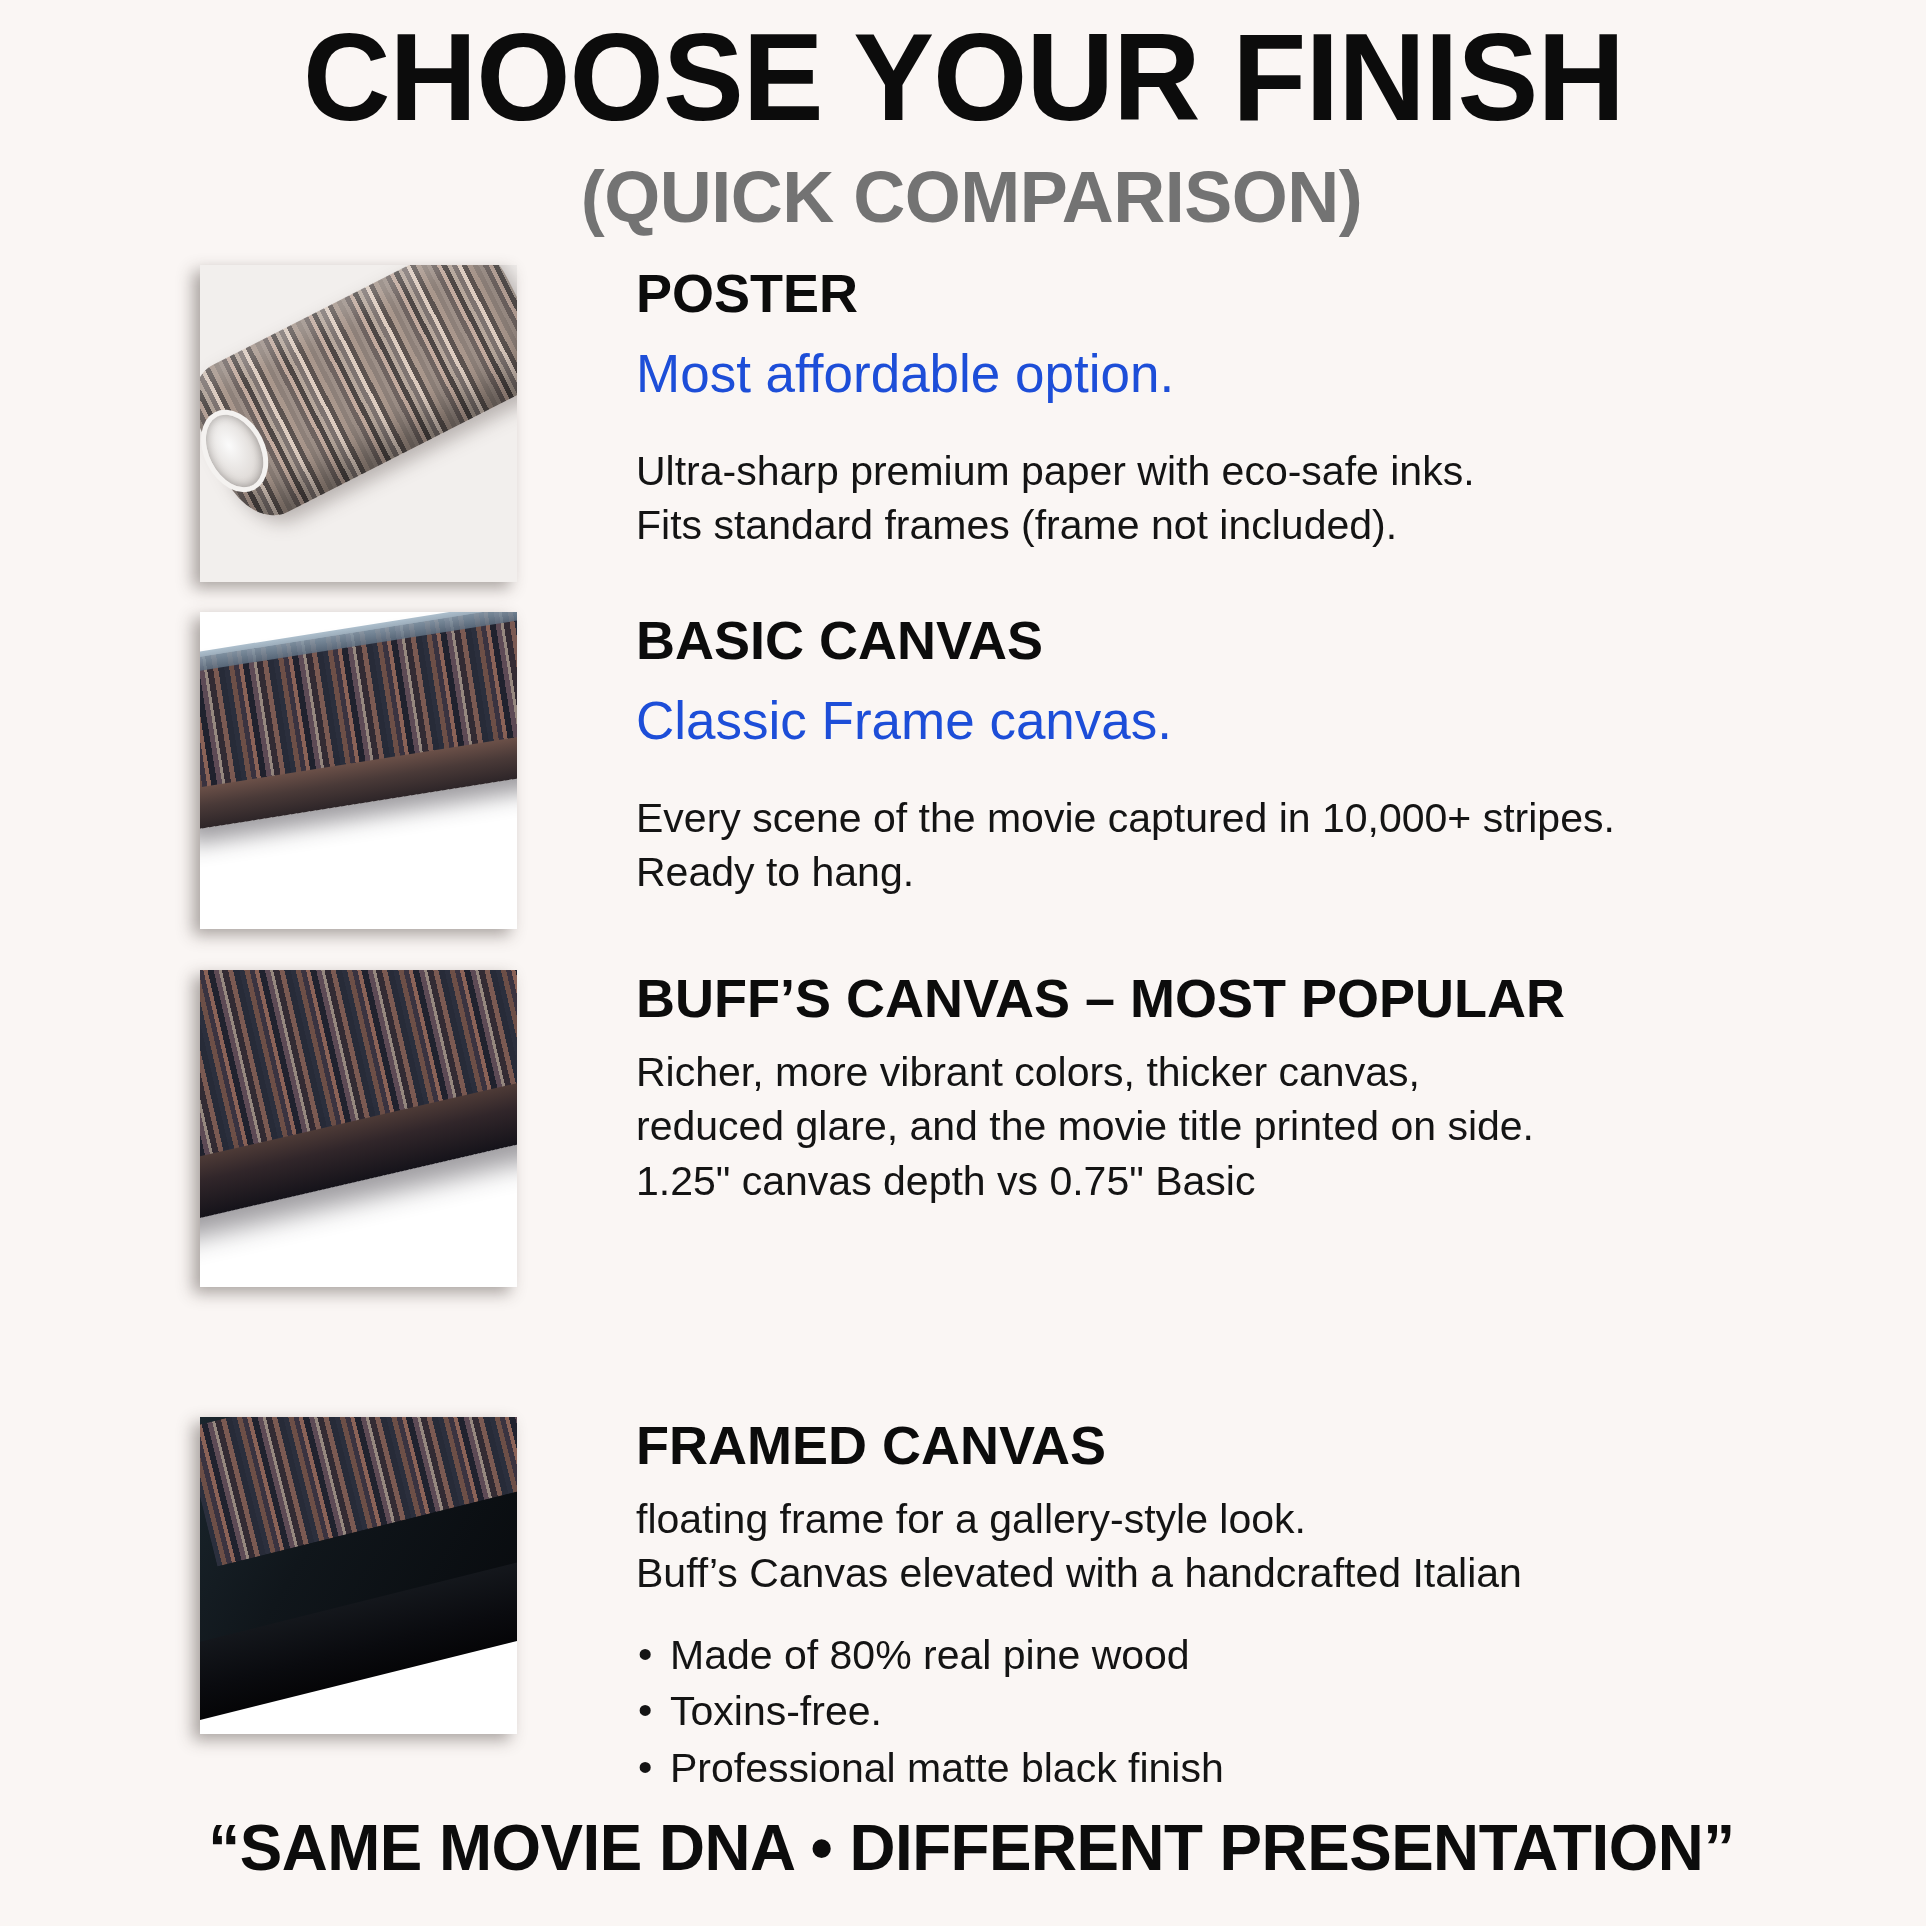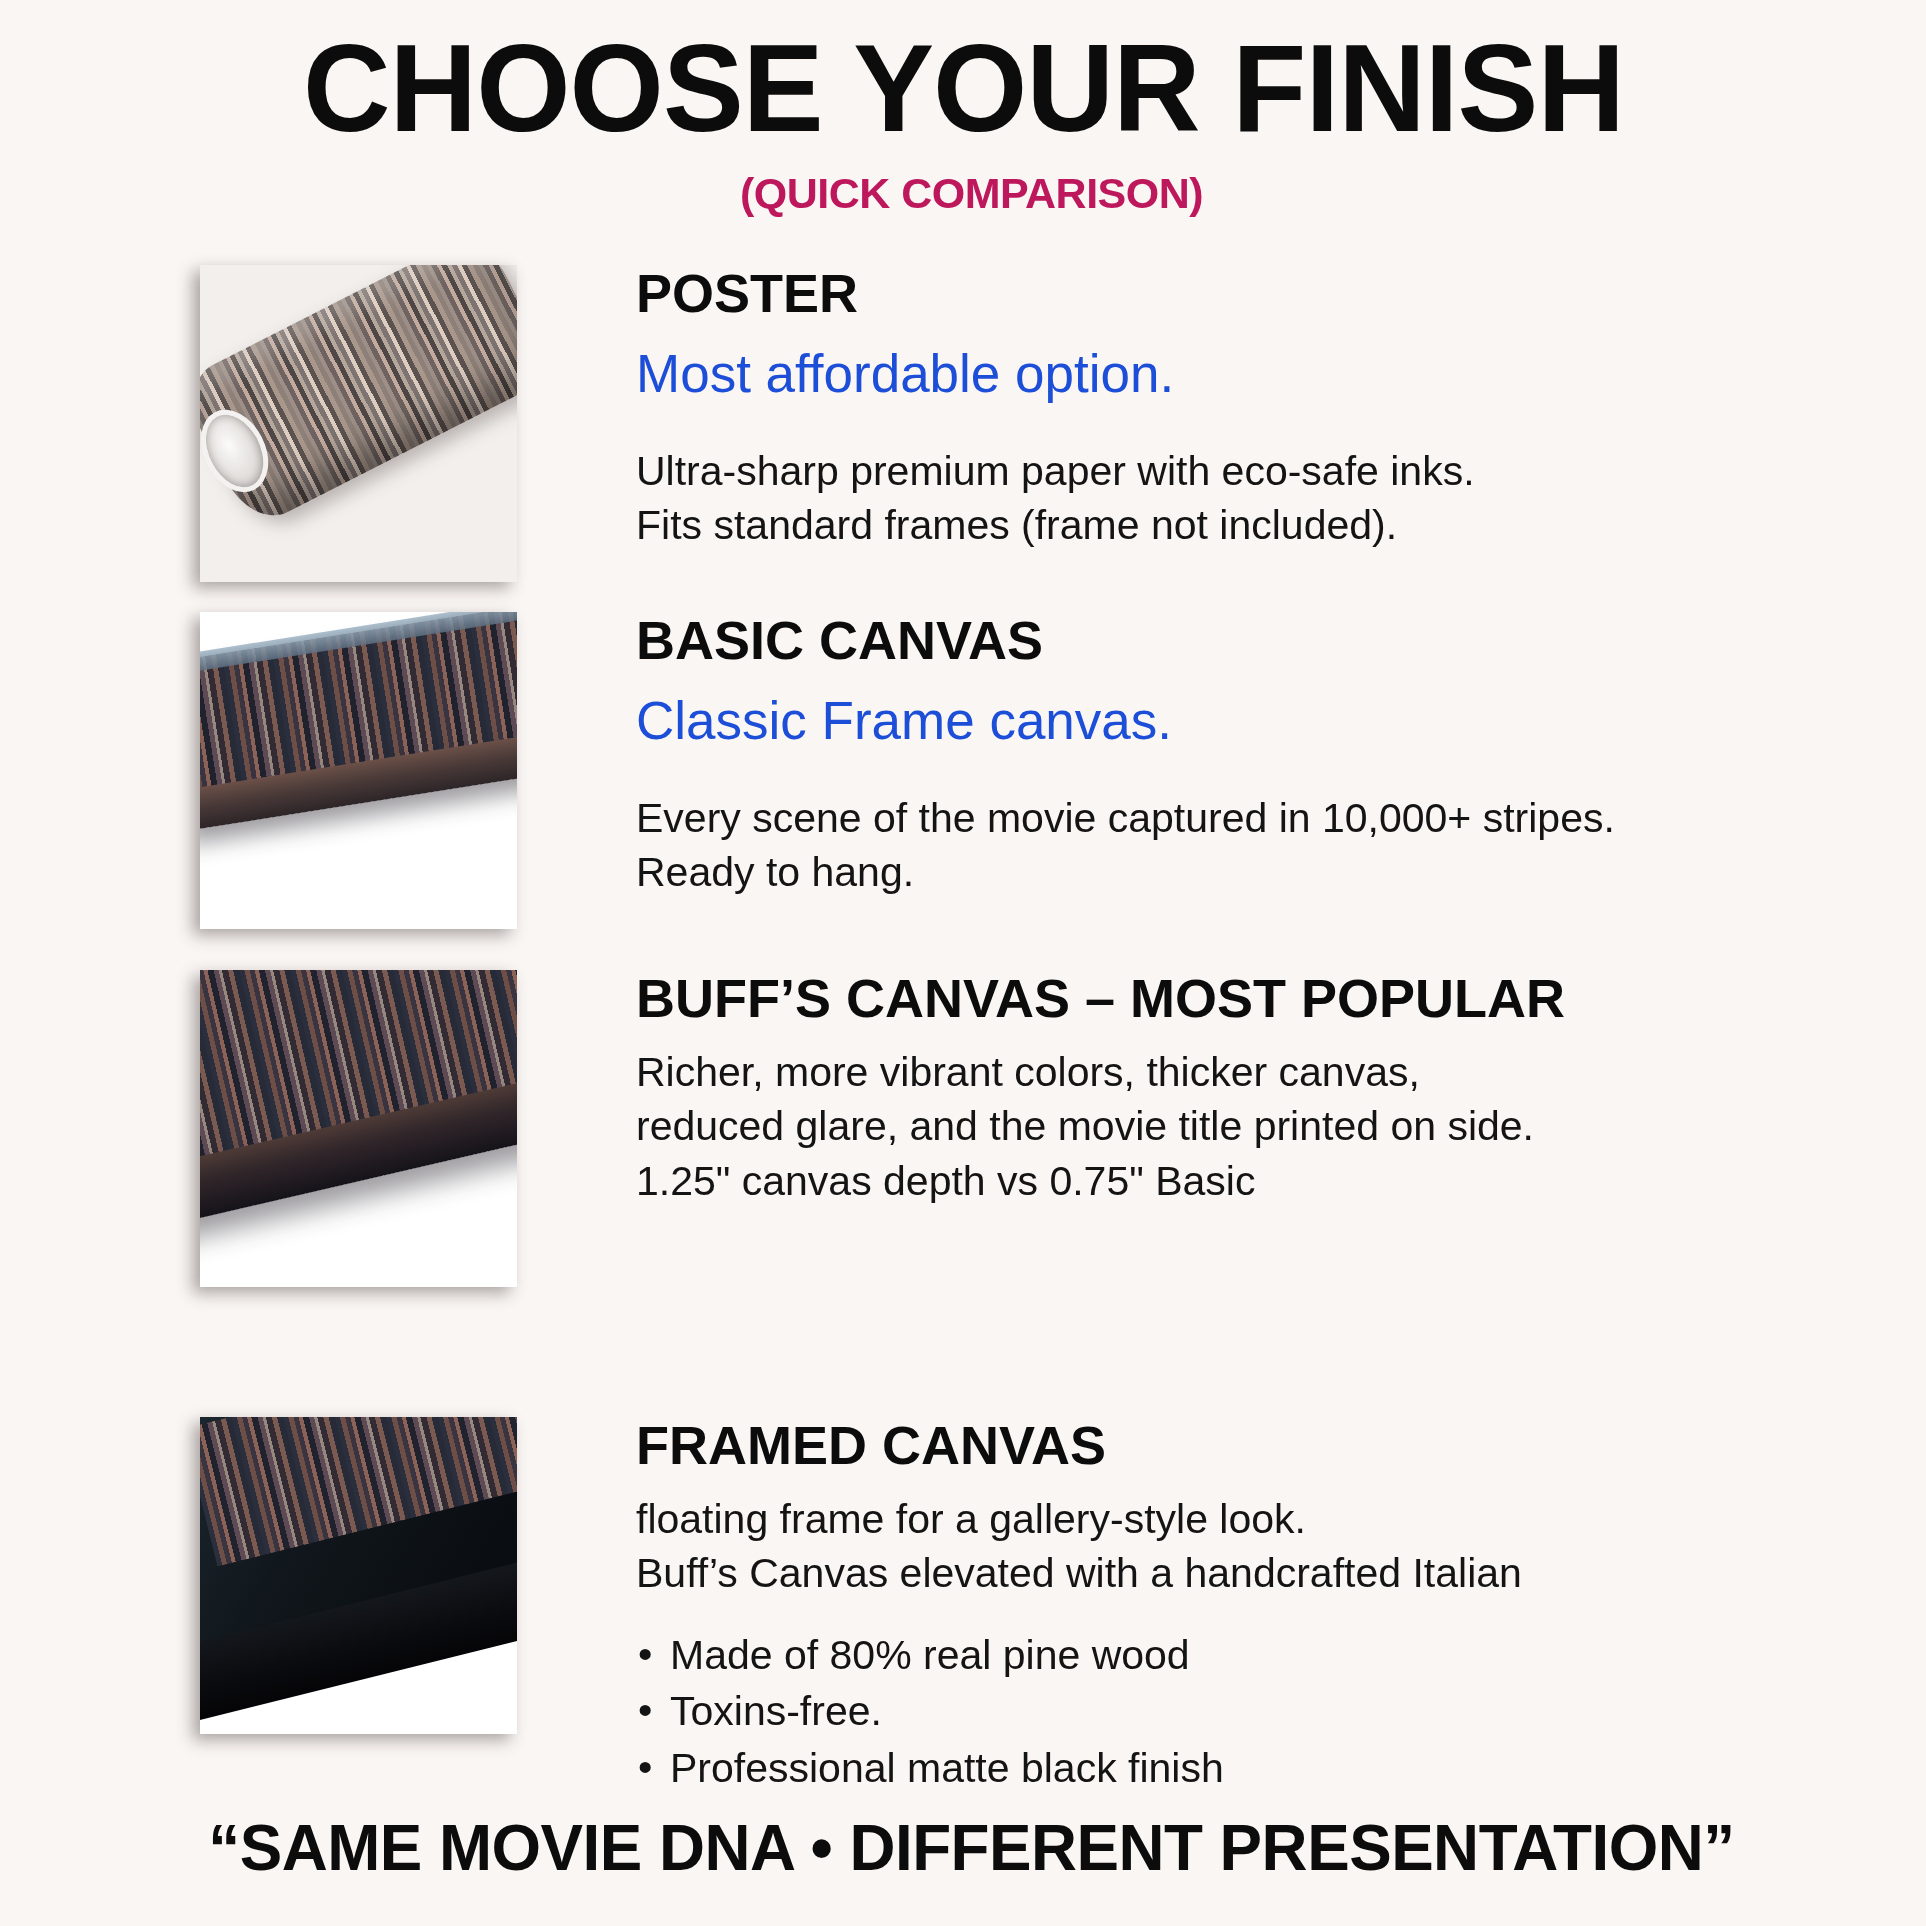--- a/index.html
+++ b/index.html
@@ -13,38 +13,38 @@
     background: #faf6f4;
     font-family: "Liberation Sans", sans-serif;
     color: #111111;
     overflow: hidden;
     position: relative;
   }
 
   
   .header {
     text-align: center;
-    padding-top: 25px;
+    padding-top: 14px;
   }
   .main-title {
     font-size: 125px;
     font-weight: bold;
     letter-spacing: -1px;
     line-height: 1.0;
     margin: 0;
     color: #0c0c0c;
     transform: scaleX(0.97);
   }
   .sub-title {
-    font-size: 43px;
+    font-size: 72px;
     font-weight: bold;
     letter-spacing: -0.5px;
     line-height: 1.0;
     margin: 22px 0 0 16px;
-    color: #be185d;
+    color: #737373;
   }
 
   
   .rows {
     position: absolute;
     top: 265px;
     left: 0;
     width: 1927px;
   }
   .row {

